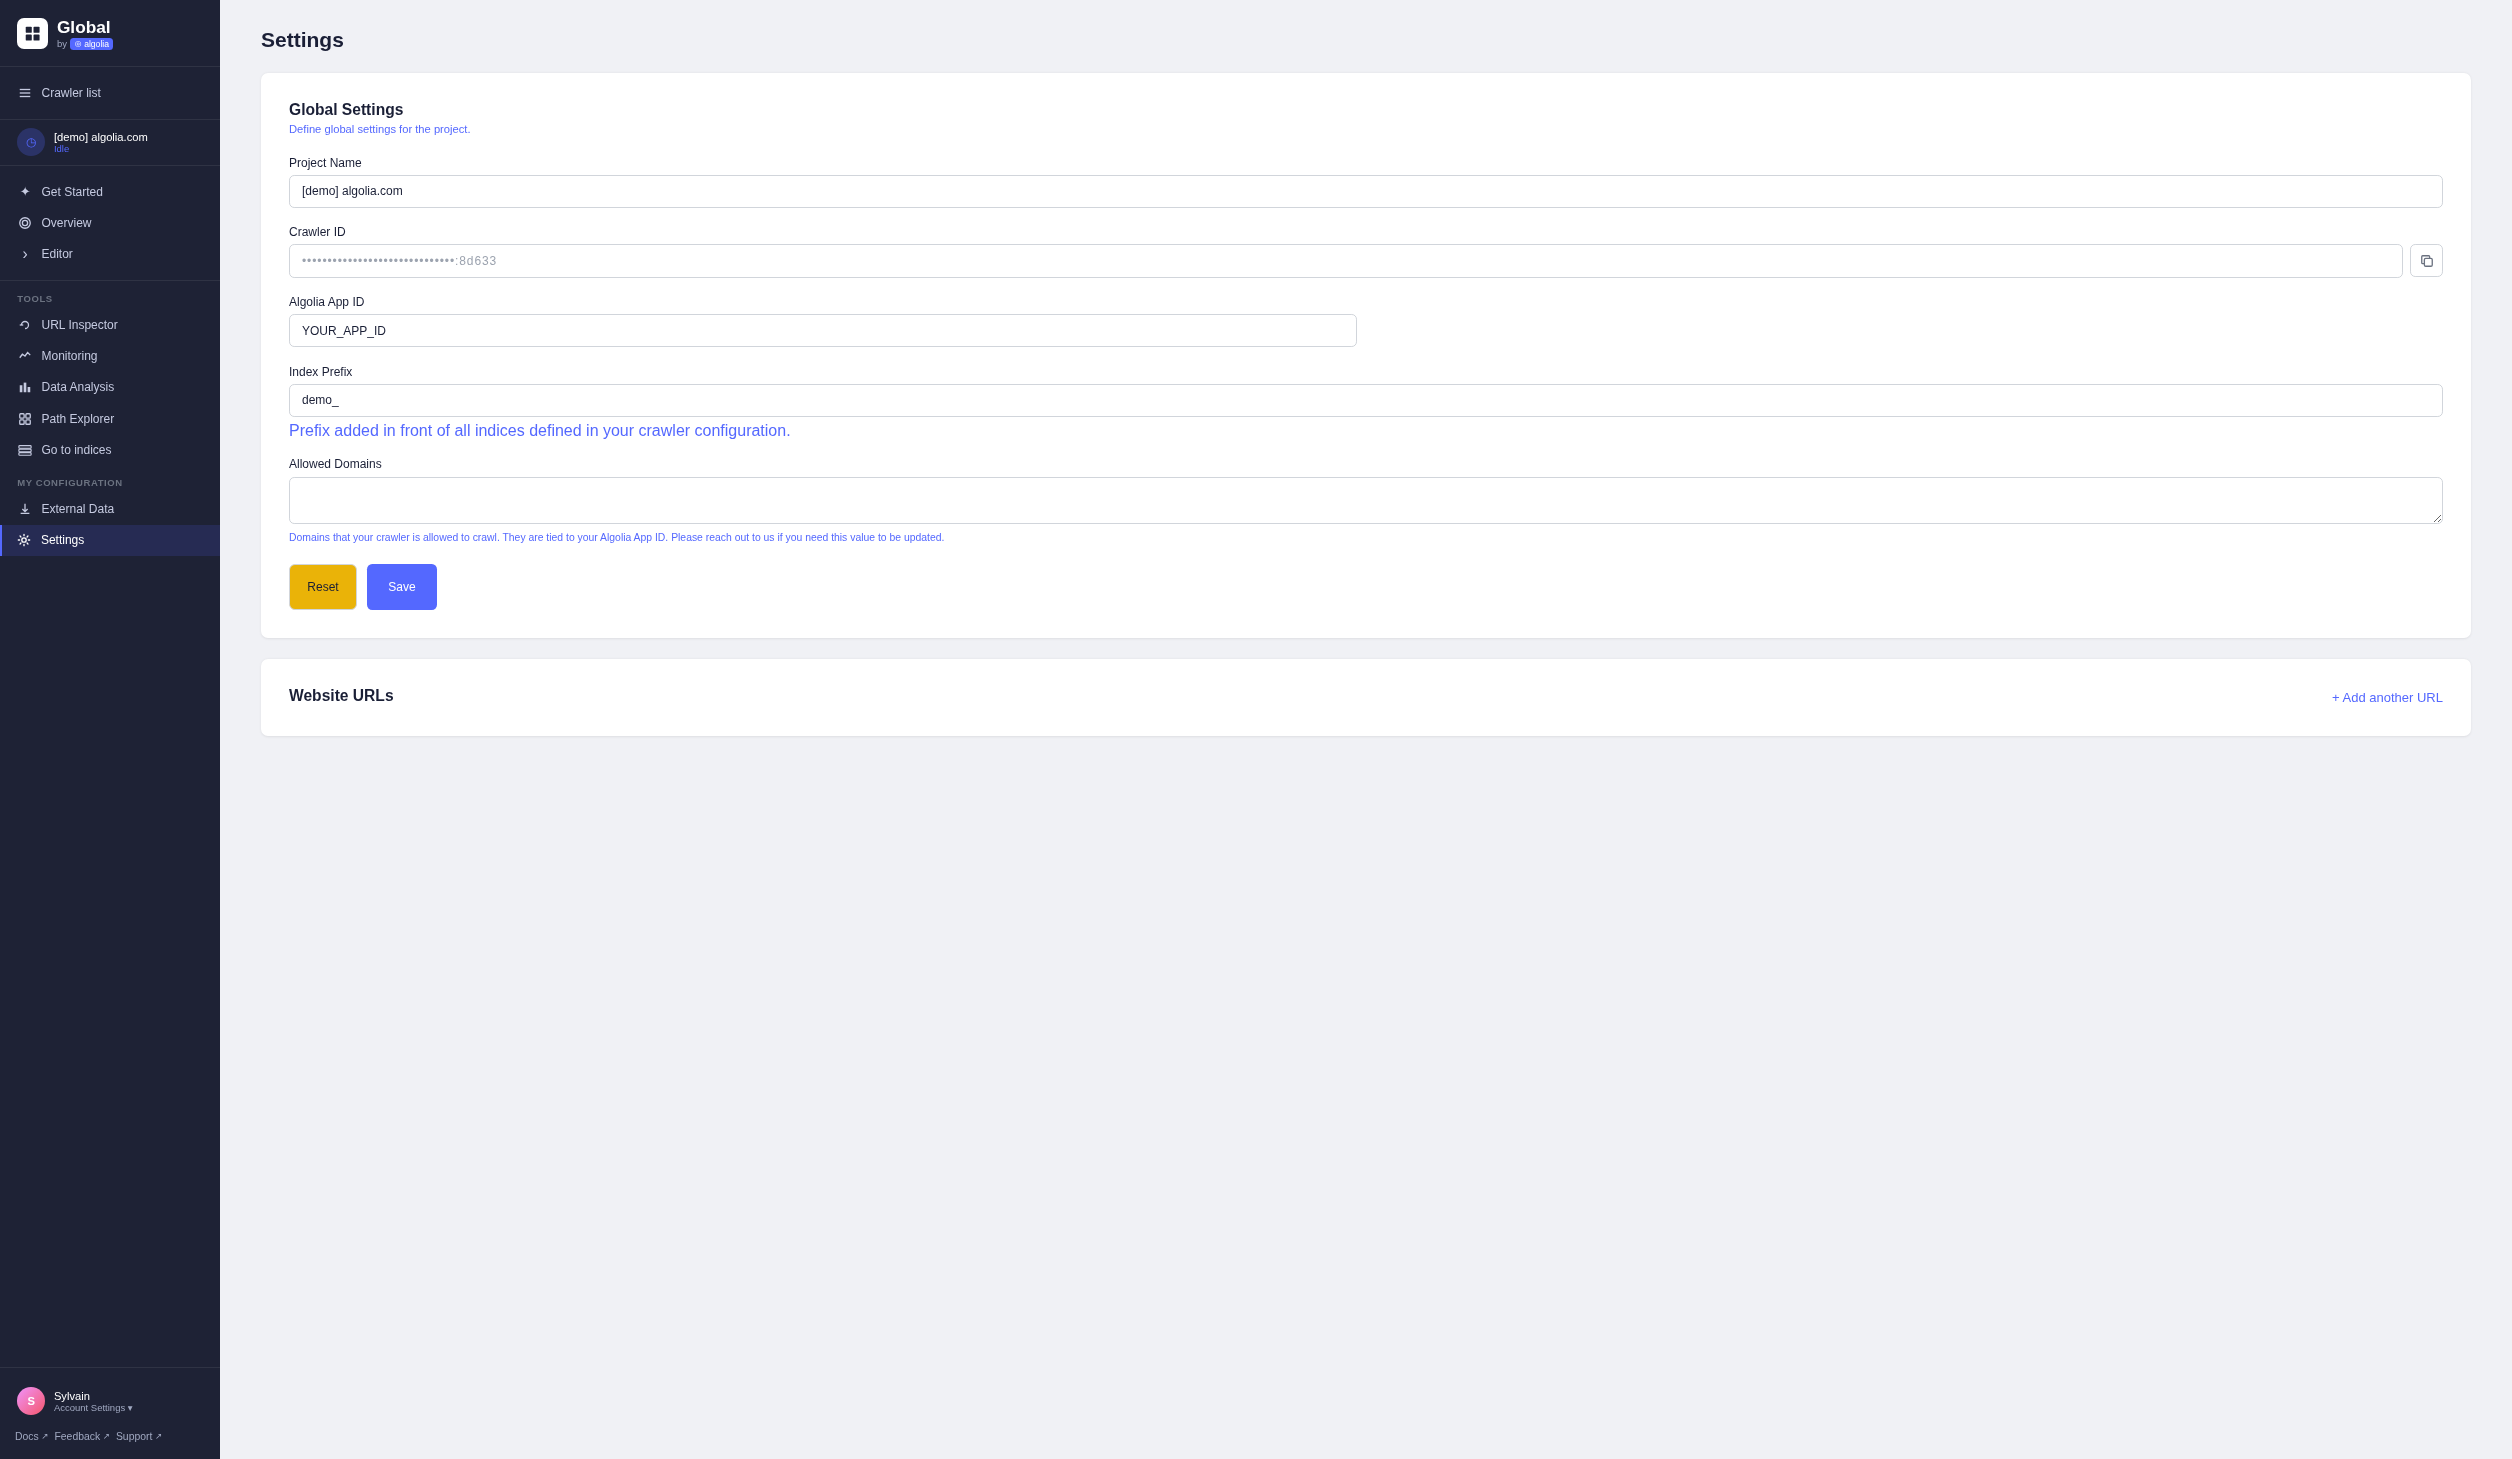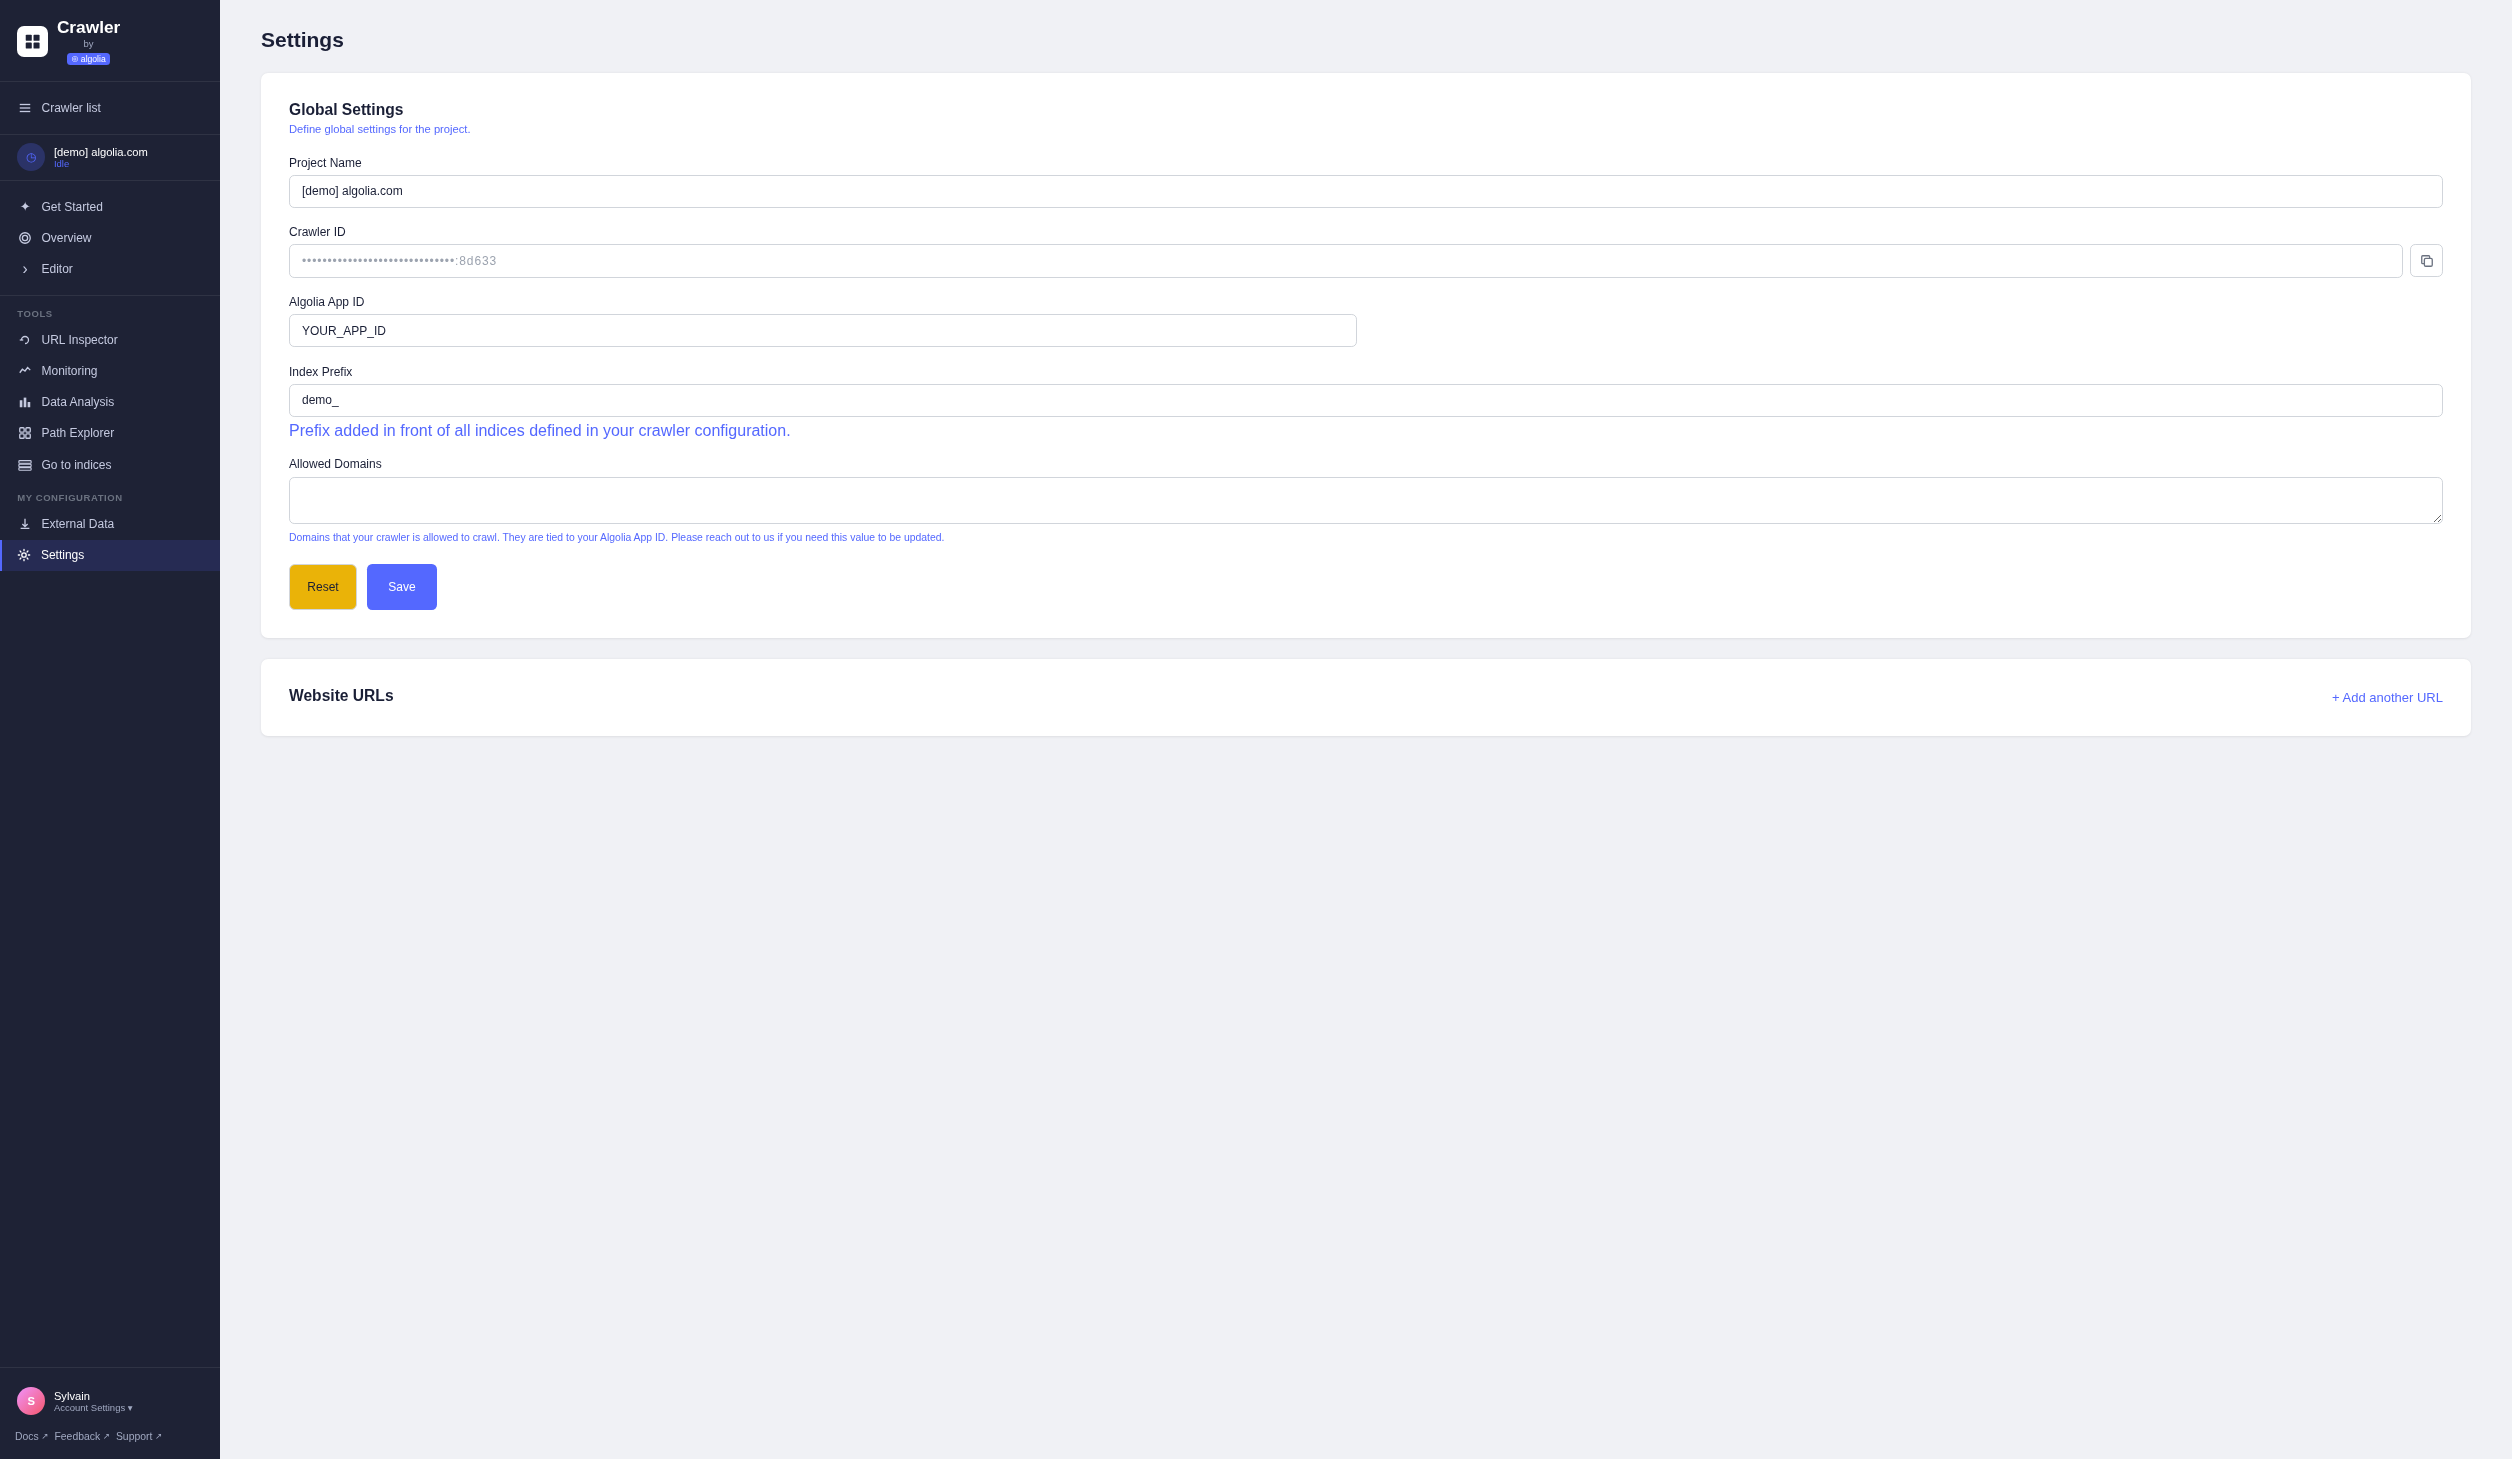--- a/index.html
+++ b/index.html
@@ -25,21 +25,21 @@
     }
     .logo-icon {
       width: 31px; height: 31px;
       background: #fff;
       border-radius: 7px;
       display: flex; align-items: center; justify-content: center;
       color: #1e2235; font-size: 15.6px; font-weight: bold;
     }
     .logo-text { line-height: 1.2; }
     .logo-title { font-size: 17.3px; font-weight: 700; color: #fff; }
-    .logo-sub { font-size: 9.5px; color: #a0a8c0; display: flex; align-items: center; gap: 3.5px; flex-direction: column; }
+    .logo-sub { font-size: 9.5px; color: #a0a8c0; display: flex; align-items: center; gap: 3.5px; }
     .algolia-badge {
       display: inline-flex; align-items: center; gap: 2.6px;
       background: #5468ff; border-radius: 3.5px; padding: 0.9px 4.3px; font-size: 8.6px; color: #fff;
     }
 
     .sidebar-section { padding: 10.4px 0; border-bottom: 0.9px solid rgba(255,255,255,0.08); }
     .sidebar-item {
       display: flex; align-items: center; gap: 8.6px;
       padding: 7.8px 17.3px; cursor: pointer; font-size: 12px; color: #c5cae0;
       transition: background 0.15s;
@@ -194,21 +194,21 @@
   <div class="sidebar-logo">
     <div class="logo-icon">
       <svg width="17.3" height="17.3" viewBox="0 0 20 20" fill="none">
         <rect x="2" y="2" width="7" height="7" rx="1" fill="#1e2235"></rect>
         <rect x="11" y="2" width="7" height="7" rx="1" fill="#1e2235"></rect>
         <rect x="2" y="11" width="7" height="7" rx="1" fill="#1e2235"></rect>
         <rect x="11" y="11" width="7" height="7" rx="1" fill="#1e2235"></rect>
       </svg>
     </div>
     <div class="logo-text">
-      <div class="logo-title">Crawler</div>
+      <div class="logo-title">Global</div>
       <div class="logo-sub">
         <span>by</span>
         <span class="algolia-badge">
           <span style="font-size:7.8px;">◎</span>
           <span>algolia</span>
         </span>
       </div>
     </div>
   </div>
 

